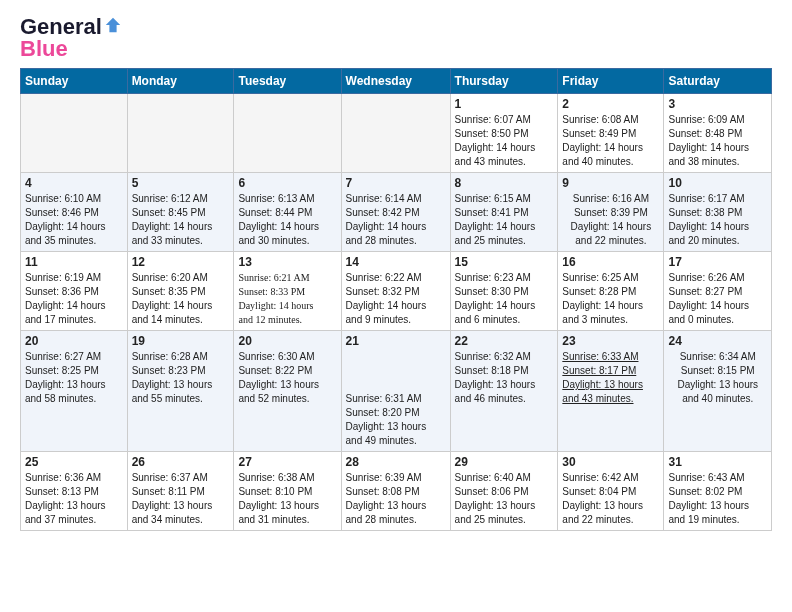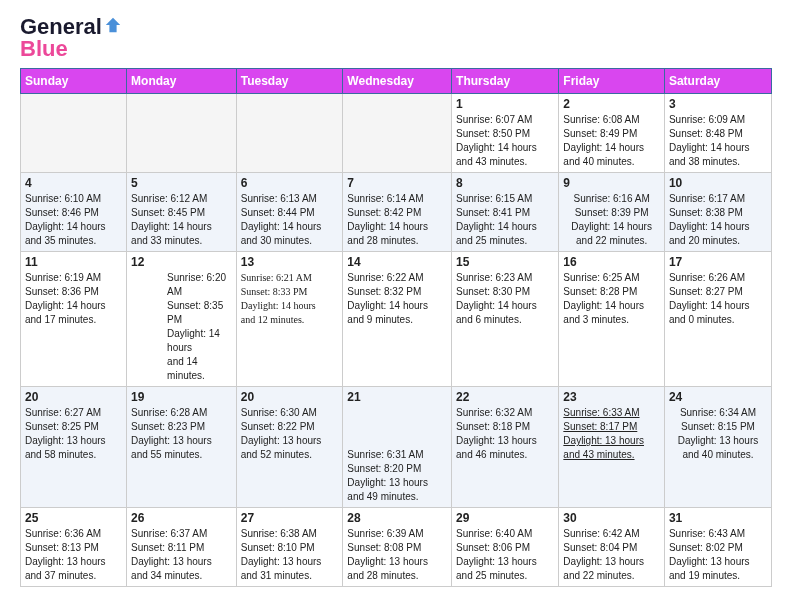--- a/index.html
+++ b/index.html
@@ -52,21 +52,21 @@
     .calendar-subtitle {
       font-size: 15px;
       color: #444;
     }
     .calendar {
       width: 100%;
       border-collapse: collapse;
       font-size: 10.5px;
     }
     .calendar th {
-      background: #d946ef;
+      background: #0369a1;
       color: #fff;
       padding: 5px 4px;
       text-align: left;
       font-size: 12px;
       font-weight: bold;
       border: 1px solid #3a6aa0;
     }
     .calendar td {
       border: 1px solid #ccc;
       vertical-align: top;
@@ -211,21 +211,21 @@
         <tr>
           <td>
             <div class="day-num">11</div>
             <div class="day-info" style="white-space: pre-line;">Sunrise: 6:19 AM
 Sunset: 8:36 PM
 Daylight: 14 hours
 and 17 minutes.</div>
           </td>
           <td>
             <div class="day-num">12</div>
-            <div class="day-info" style="white-space: pre-line; margin-left: 36px;">Sunrise: 6:20 AM
+            <div class="day-info" style="white-space: pre-line;">Sunrise: 6:20 AM
 Sunset: 8:35 PM
 Daylight: 14 hours
 and 14 minutes.</div>
           </td>
           <td>
             <div class="day-num">13</div>
             <div class="day-info" style="white-space: pre-line; font-family: Liberation Serif, serif;">Sunrise: 6:21 AM
 Sunset: 8:33 PM
 Daylight: 14 hours
 and 12 minutes.</div>

